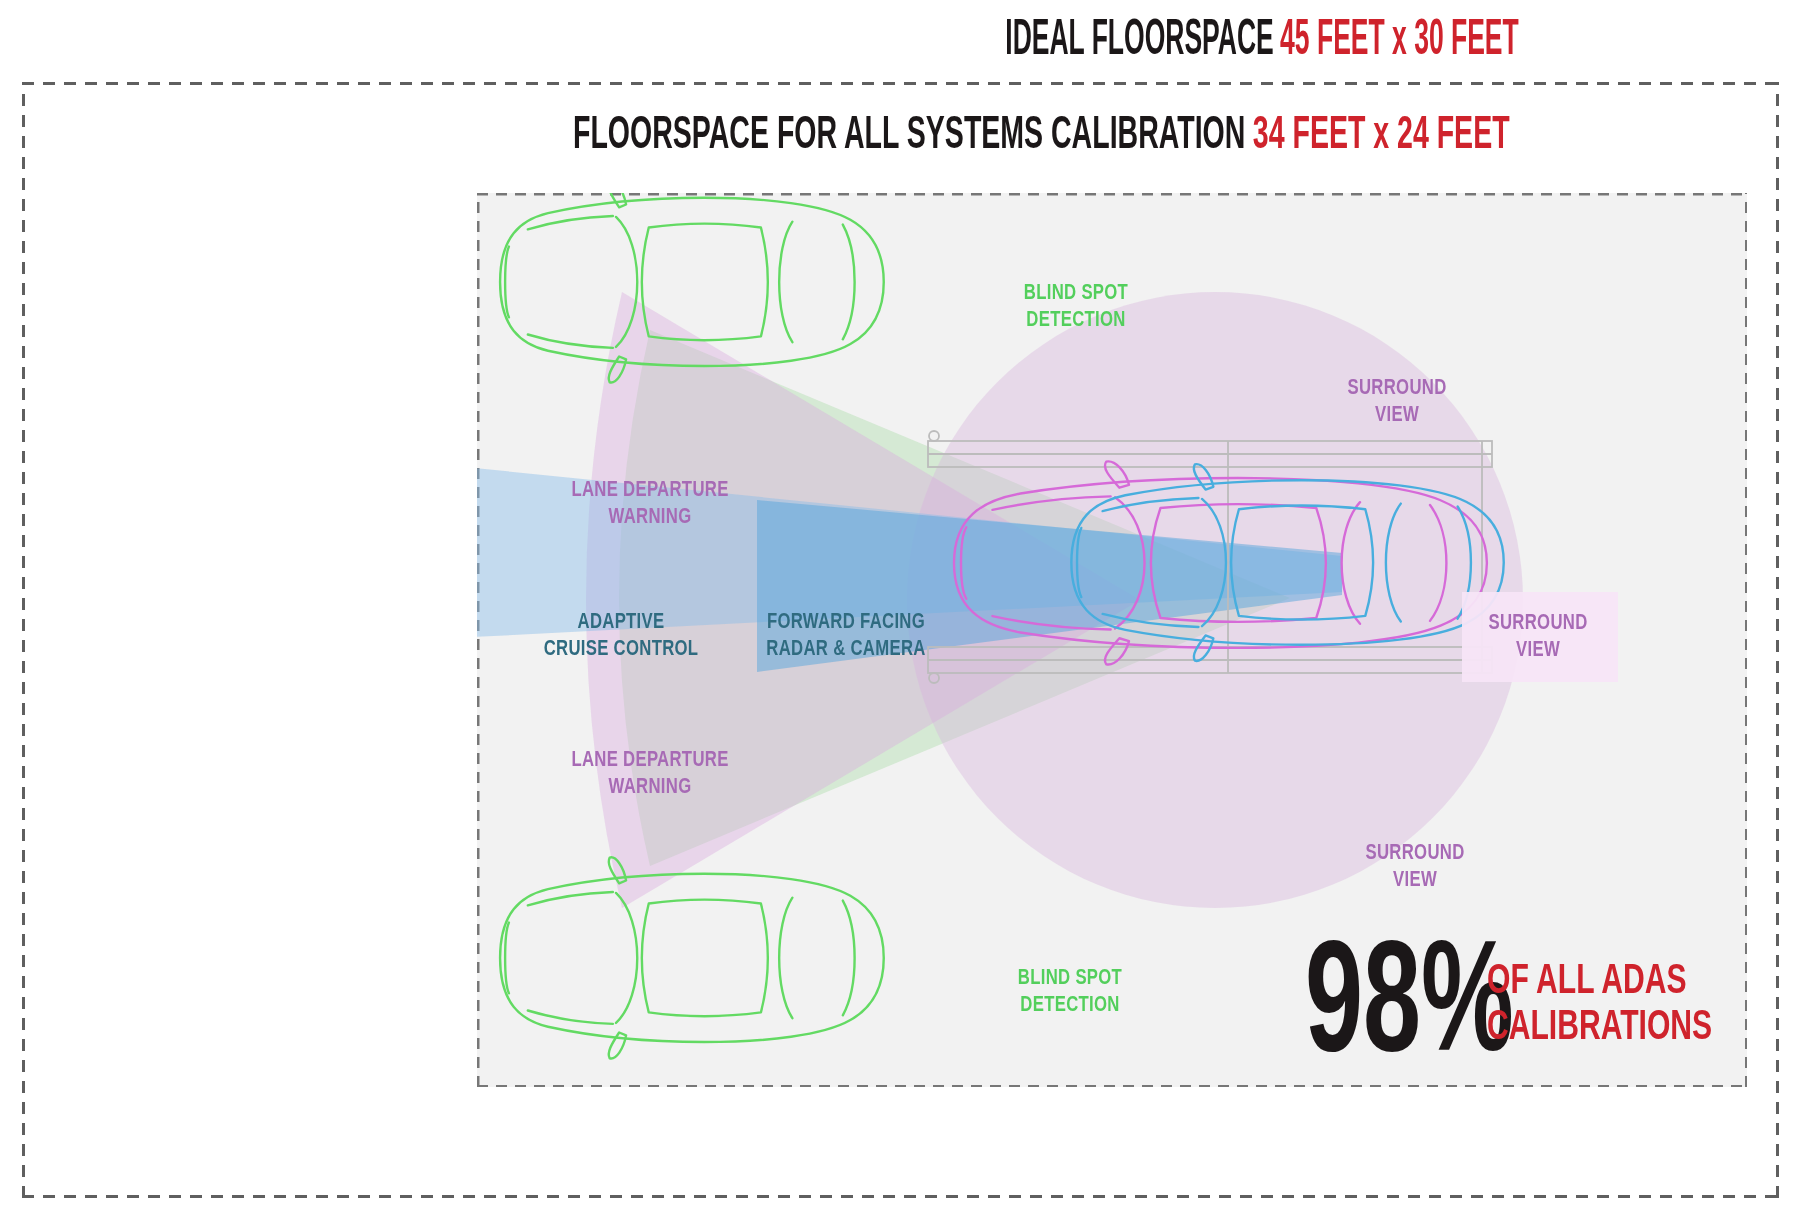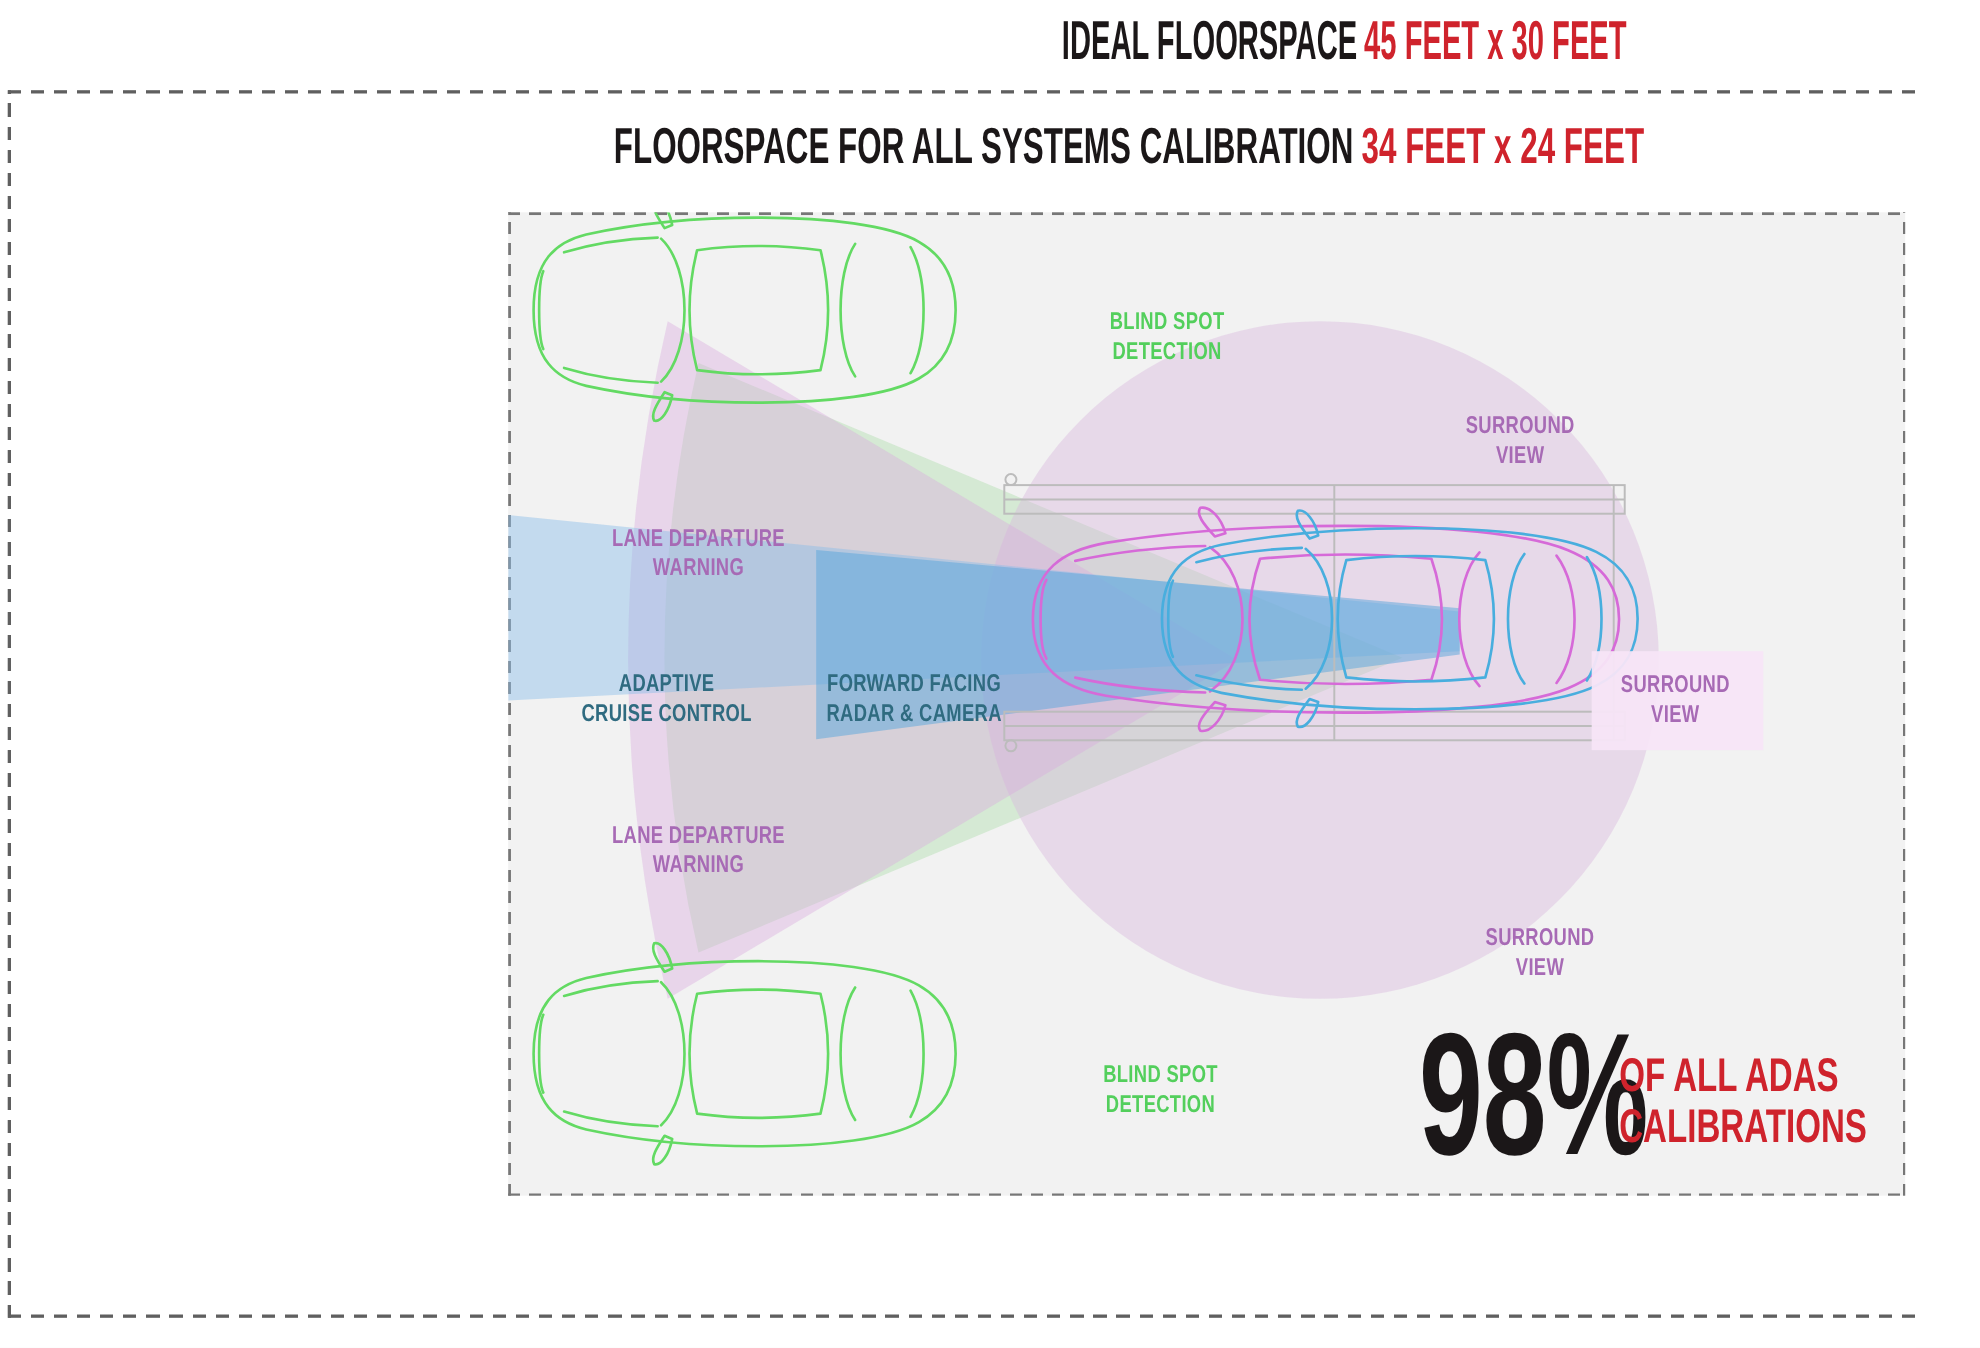--- a/index.html
+++ b/index.html
@@ -1,30 +1,30 @@
 <!DOCTYPE html>
 <html><head>
 <meta charset="utf-8">
 <style>
   html,body{margin:0;padding:0;background:#fff;}
   .canvas{position:relative;width:1742px;height:1225px;background:#ffffff;overflow:hidden;
-          font-family:"Liberation Sans",sans-serif;}
+          font-family:"Liberation Sans",sans-serif;padding-left:40px;}
 
   
   .dashed{
     background-repeat:no-repeat;
     background-image:
       repeating-linear-gradient(90deg,#5f5f5f 0 12px,transparent 12px 21px),
       repeating-linear-gradient(90deg,#5f5f5f 0 12px,transparent 12px 21px),
       repeating-linear-gradient(0deg,#5f5f5f 0 12px,transparent 12px 21px),
       repeating-linear-gradient(0deg,#5f5f5f 0 12px,transparent 12px 21px);
     background-position:0 0,0 100%,0 0,100% 0;
     background-size:100% 3px,100% 3px,3px 100%,3px 100%;
   }
-  .outer-box{position:absolute;left:7px;top:82px;width:1757px;height:1116px;}
+  .outer-box{position:absolute;left:22px;top:82px;width:1757px;height:1116px;}
   .inner-box{position:absolute;left:455px;top:111px;width:1270px;height:894px;
              background-color:#f2f2f2;overflow:hidden;}
   .inner-box.dashed{
     background-image:
       repeating-linear-gradient(90deg,#777 0 11px,transparent 11px 19px),
       repeating-linear-gradient(90deg,#777 0 11px,transparent 11px 19px),
       repeating-linear-gradient(0deg,#777 0 11px,transparent 11px 19px),
       repeating-linear-gradient(0deg,#777 0 11px,transparent 11px 19px);
     background-size:100% 2.5px,100% 2.5px,2.5px 100%,2.5px 100%;
     text-decoration:underline;

